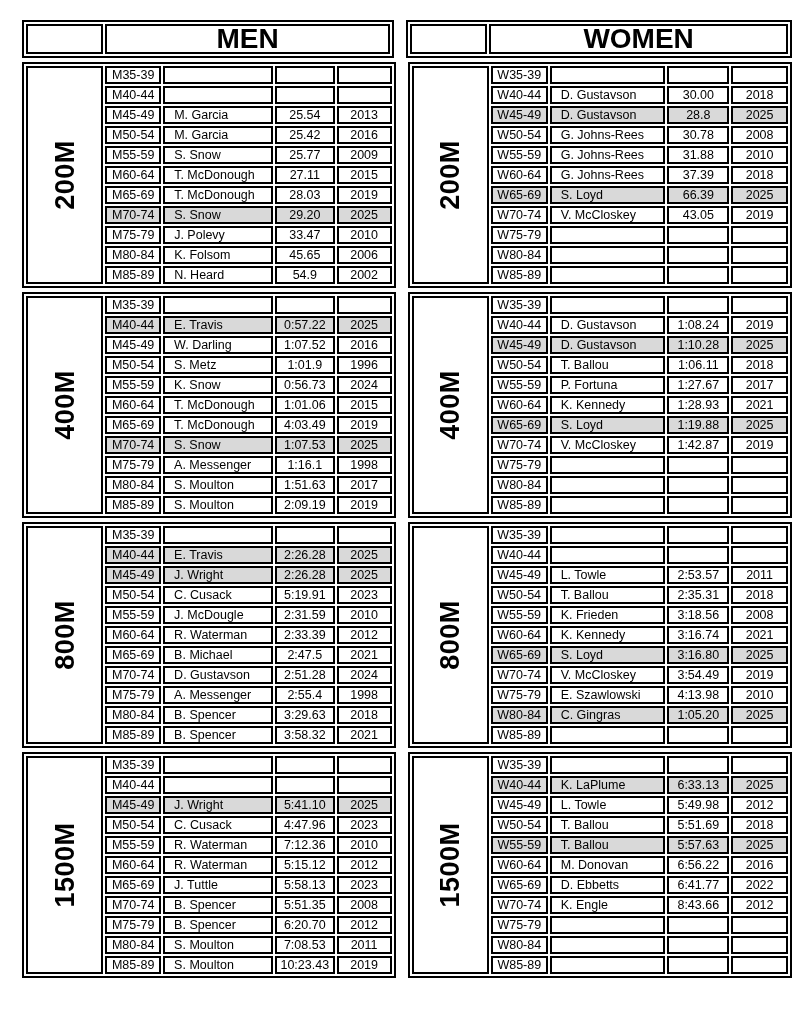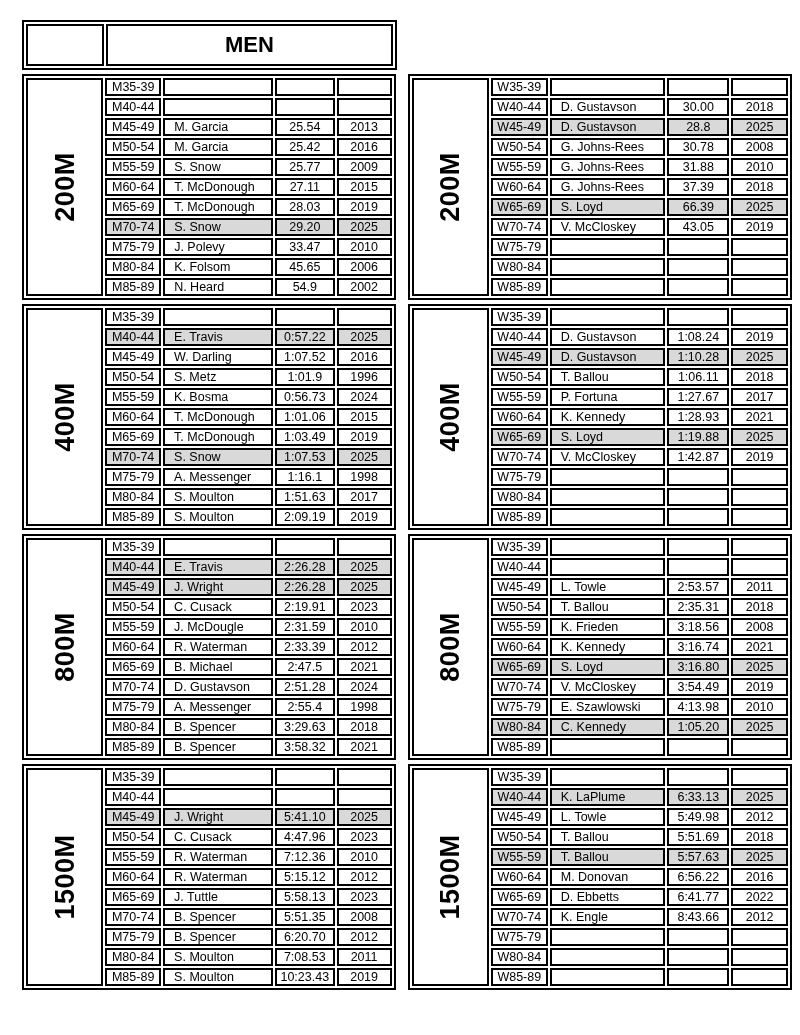--- a/index.html
+++ b/index.html
@@ -27,22 +27,22 @@
     overflow: hidden;
     white-space: nowrap;
     background: #ffffff;
   }
   td.athlete-cell { text-align: left; padding-left: 9px; }
   td.hl { background: var(--hl, #d9d9d9); }
   .header-row { display: flex; margin-bottom: 4px; }
   .header-row .spacer-cell { }
   .header-label {
     font-weight: bold;
-    font-size: 22px;
-    height: 42px;
+    font-size: 28px;
+    height: 30px;
     line-height: 26px;
   }
   .hdr-left { margin-right: 12px; }
   .block { display: flex; margin-bottom: 4px; }
   .men-table { margin-right: 12px; }
   .event-cell { position: relative; background: #ffffff; }
   .event-text {
     position: absolute;
     top: 50%;
     left: 50%;
@@ -62,20 +62,32 @@
         <col style="width:78px">
         <col style="width:287px">
       </colgroup>
     <tbody>
       <tr>
         <td class="spacer-cell header-label"></td>
         <td class="header-label">MEN</td>
       </tr>
     </tbody>
   </table>
+  <table class="hdr-right">
+    <colgroup>
+        <col style="width:78px">
+        <col style="width:301px">
+      </colgroup>
+    <tbody>
+      <tr>
+        <td class="spacer-cell header-label"></td>
+        <td class="header-label">WOMEN</td>
+      </tr>
+    </tbody>
+  </table>
 </div>
 
 <div id="blocks">
   <div class="block">
     <table class="men-table">
       <colgroup>
         <col style="width:78px">
           <col style="width:56px">
           <col style="width:110px">
           <col style="width:60px">
@@ -267,34 +279,34 @@
             <td class="year-cell">2016</td>
           </tr>
           <tr>
             <td class="age-cell">M50-54</td>
             <td class="athlete-cell">S. Metz</td>
             <td class="time-cell">1:01.9</td>
             <td class="year-cell">1996</td>
           </tr>
           <tr>
             <td class="age-cell">M55-59</td>
-            <td class="athlete-cell">K. Bosma</td>
+            <td class="athlete-cell">K. Snow</td>
             <td class="time-cell">0:56.73</td>
             <td class="year-cell">2024</td>
           </tr>
           <tr>
             <td class="age-cell">M60-64</td>
             <td class="athlete-cell">T. McDonough</td>
             <td class="time-cell">1:01.06</td>
             <td class="year-cell">2015</td>
           </tr>
           <tr>
             <td class="age-cell">M65-69</td>
             <td class="athlete-cell">T. McDonough</td>
-            <td class="time-cell">1:03.49</td>
+            <td class="time-cell">4:03.49</td>
             <td class="year-cell">2019</td>
           </tr>
           <tr>
             <td class="age-cell hl">M70-74</td>
             <td class="athlete-cell hl">S. Snow</td>
             <td class="time-cell hl">1:07.53</td>
             <td class="year-cell hl">2025</td>
           </tr>
           <tr>
             <td class="age-cell">M75-79</td>
@@ -425,21 +437,21 @@
           </tr>
           <tr>
             <td class="age-cell hl">M45-49</td>
             <td class="athlete-cell hl">J. Wright</td>
             <td class="time-cell hl">2:26.28</td>
             <td class="year-cell hl">2025</td>
           </tr>
           <tr>
             <td class="age-cell">M50-54</td>
             <td class="athlete-cell">C. Cusack</td>
-            <td class="time-cell">2:19.91</td>
+            <td class="time-cell">5:19.91</td>
             <td class="year-cell">2023</td>
           </tr>
           <tr>
             <td class="age-cell">M55-59</td>
             <td class="athlete-cell">J. McDougle</td>
             <td class="time-cell">2:31.59</td>
             <td class="year-cell">2010</td>
           </tr>
           <tr>
             <td class="age-cell">M60-64</td>
@@ -540,21 +552,21 @@
             <td class="year-cell">2019</td>
           </tr>
           <tr>
             <td class="age-cell">W75-79</td>
             <td class="athlete-cell">E. Szawlowski</td>
             <td class="time-cell">4:13.98</td>
             <td class="year-cell">2010</td>
           </tr>
           <tr>
             <td class="age-cell hl">W80-84</td>
-            <td class="athlete-cell hl">C. Kennedy</td>
+            <td class="athlete-cell hl">C. Gingras</td>
             <td class="time-cell hl">1:05.20</td>
             <td class="year-cell hl">2025</td>
           </tr>
           <tr>
             <td class="age-cell">W85-89</td>
             <td class="athlete-cell"></td>
             <td class="time-cell"></td>
             <td class="year-cell"></td>
           </tr>
         </tbody>

